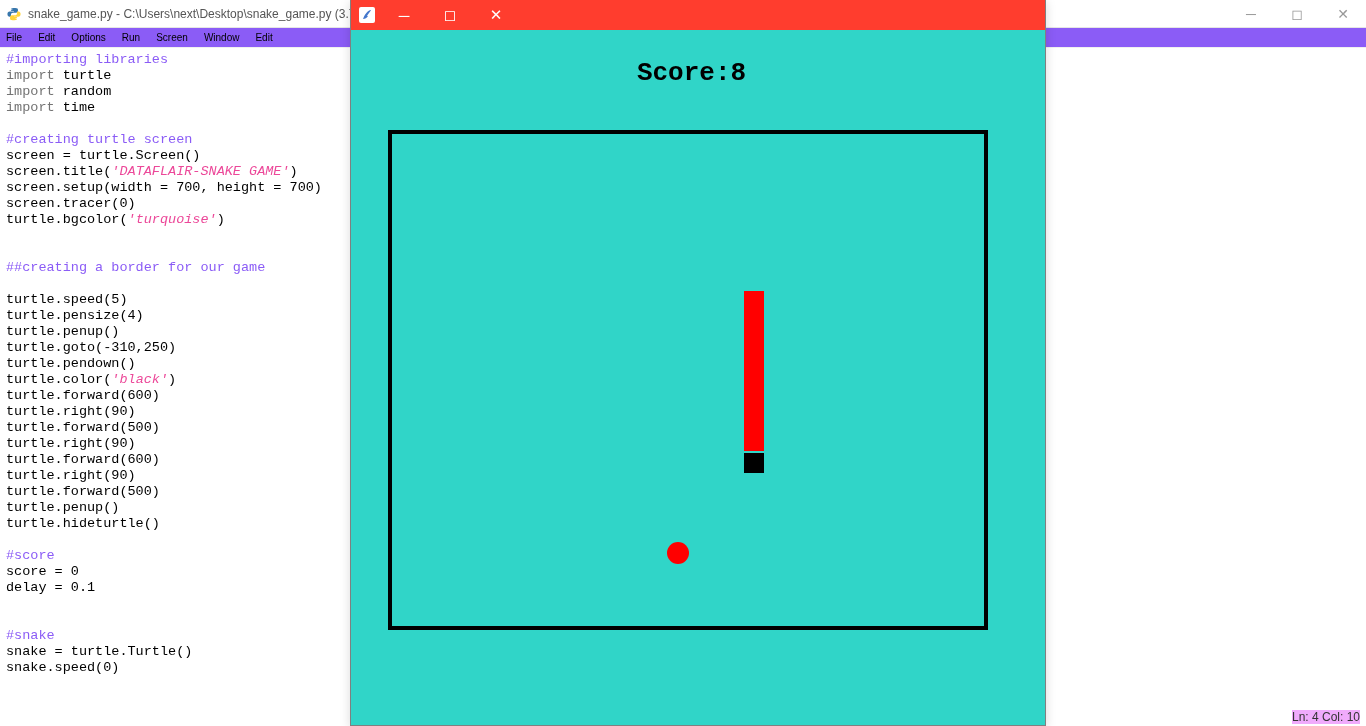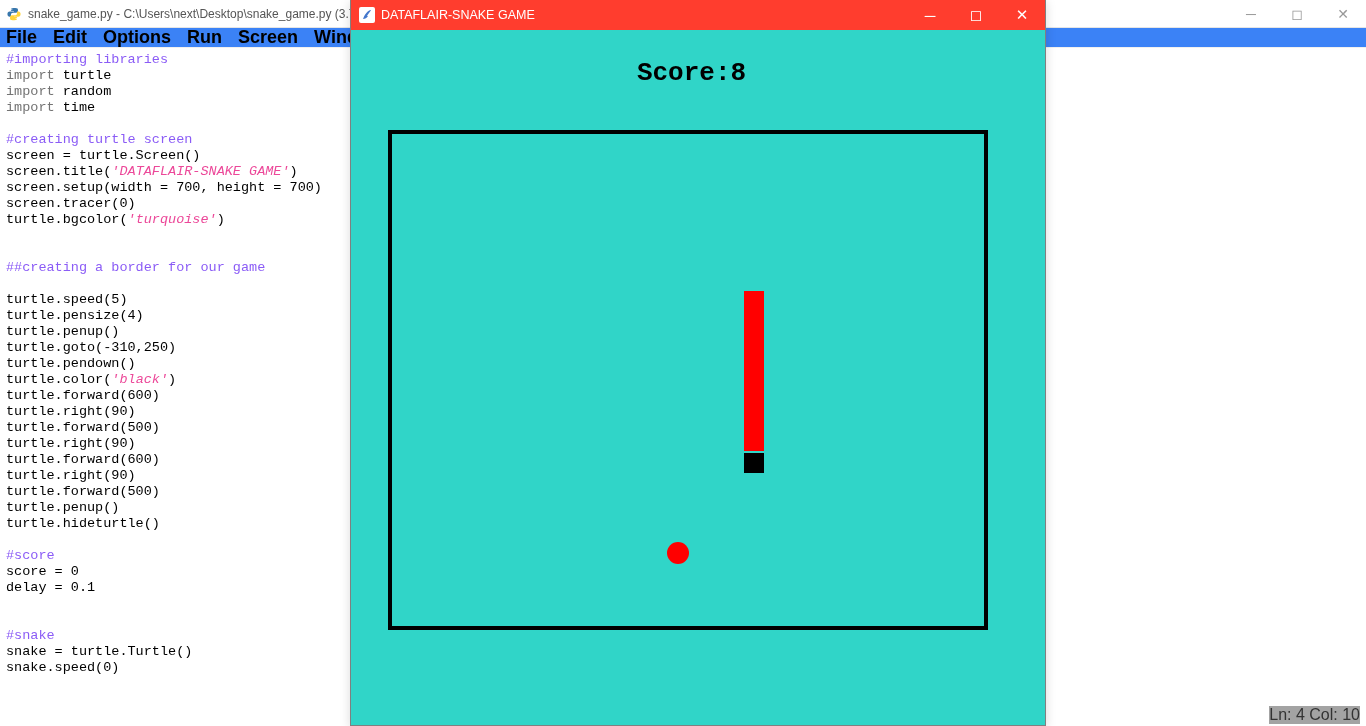--- a/index.html
+++ b/index.html
@@ -39,49 +39,48 @@
     .idle-winbtns { display: flex; height: 100%; }
     .idle-winbtn {
       width: 46px;
       display: flex; align-items: center; justify-content: center;
       color: #999;
       font-size: 14px;
       font-family: "Segoe UI Symbol", sans-serif;
     }
     .idle-menubar {
       height: 20px;
-      background: #3b82f6;
+      background: #8b5cf6;
       display: flex;
       align-items: center;
       padding: 0 6px;
-      font-size: 18px;
+      font-size: 10px;
       border-bottom: 1px solid #f0f0f0;
-      font-weight: bold;
     }
     .idle-menubar span { margin-right: 16px; }
     .idle-editor {
       flex: 1;
       font-family: "Courier New", monospace;
       font-size: 13.5px;
       line-height: 16px;
       padding: 4px 6px;
       white-space: pre;
       color: #000;
       overflow: hidden;
       position: relative;
     }
     .c-comment { color: #8b5cf6; }
     .c-keyword { color: #737373; }
     .c-string  { color: #ec4899; font-style: italic; }
     .idle-statusbar {
       position: absolute;
       bottom: 2px; right: 6px;
-      font-size: 16px;
+      font-size: 12px;
       color: #333;
-      background: #a3a3a3;
+      background: #f0abfc;
     }
 
     
     .game-window {
       position: absolute;
       left: 350px;
       top: 0;
       width: 696px;
       height: 726px;
       background: #fff;
@@ -187,21 +186,20 @@
   <div class="idle-statusbar">Ln: 4   Col: 10</div>
 </div>
 
 <div class="game-window">
   <div class="game-titlebar">
     <span class="feather">
       <svg width="12" height="12" viewBox="0 0 24 24">
           <path fill="#4477cc" d="M4 20 C10 4 18 2 20 2 C18 6 14 10 12 14 L14 14 C12 18 8 20 4 20 Z"></path>
         </svg>
     </span>
-    <span class="game-title">DATAFLAIR-SNAKE GAME</span>
     <div class="game-winbtns">
       <div class="game-winbtn">─</div>
       <div class="game-winbtn">◻</div>
       <div class="game-winbtn close">✕</div>
     </div>
   </div>
   <div class="game-canvas" id="game-canvas">
     <div class="score-text">Score:8</div>
     <div class="game-border"></div>
   <div class="snake-seg" style="left: 393px; top: 261px;"></div>

